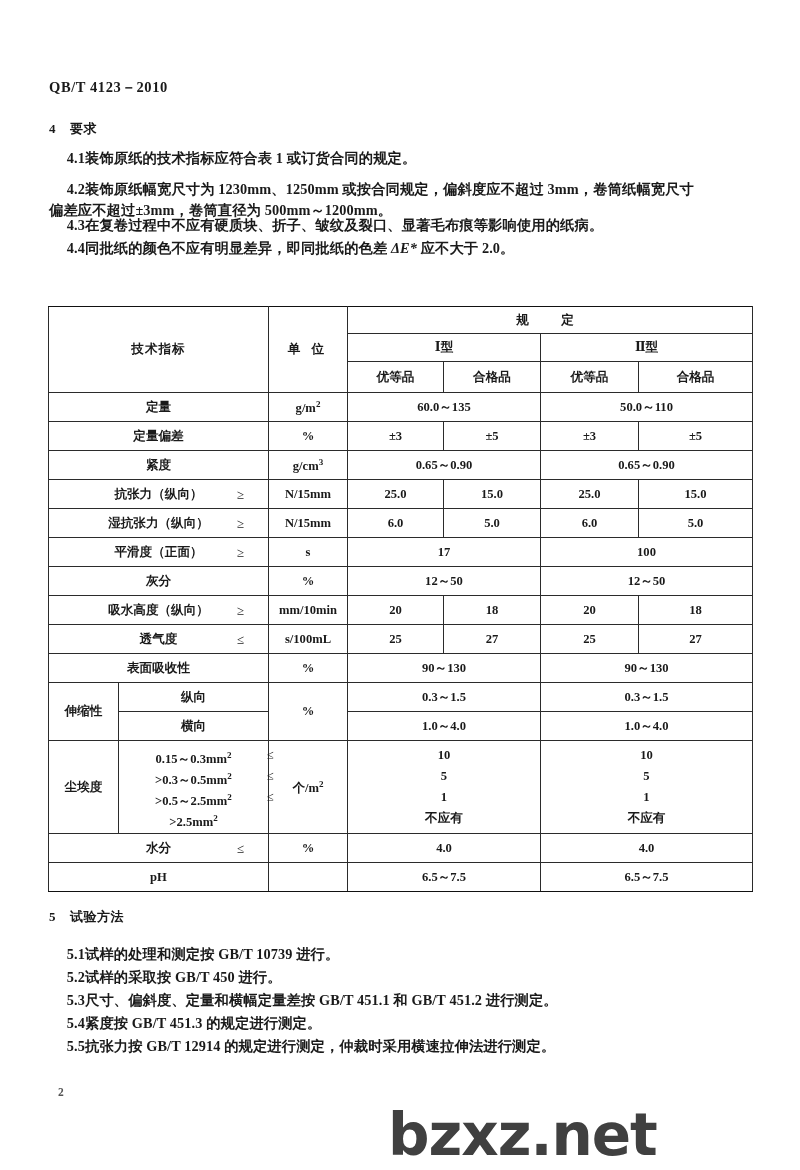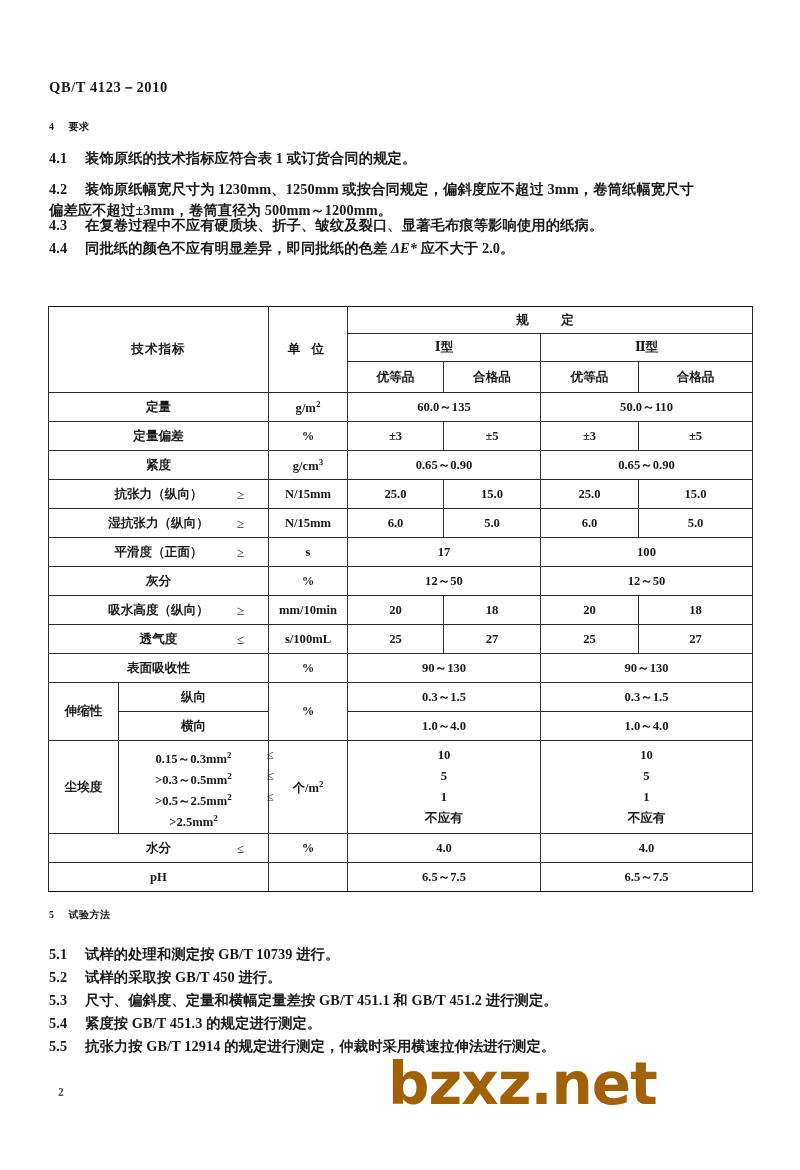--- a/index.html
+++ b/index.html
@@ -19,64 +19,65 @@
     position: absolute;
     inset: 0;
     width: 800px;
     height: 1170px;
   }
 
   
   .watermark {
     position: absolute;
     left: 388px;
-    top: 1050px;
+    top: 1101px;
     font-family: "DejaVu Sans", sans-serif;
     font-weight: bold;
     font-size: 58px;
     letter-spacing: -1px;
-    color: #a16207;
+    color: #404040;
     user-select: none;
     white-space: nowrap;
   }
 
   
   .doc-code {
     position: absolute;
     left: 49px;
     top: 78px;
     font-family: "Liberation Serif", serif;
     font-weight: bold;
     font-size: 14.5px;
     letter-spacing: 0.6px;
     white-space: nowrap;
   }
 
   .sec-head {
     position: absolute;
     left: 49px;
     font-weight: bold;
-    font-size: 10px;
+    font-size: 13px;
     white-space: nowrap;
     letter-spacing: 0.5px;
   }
   .sec-head .num { margin-right: 14px; }
 
   .para {
     position: absolute;
     left: 49px;
     font-size: 14.3px;
     line-height: 21px;
     width: 706px;
     font-weight: bold;
     letter-spacing: 0.1px;
   }
   .para .num {
     display: inline-block;
     width: 36px;
+    text-align: right;
   }
   .para .hang {
     display: block;
   }
   .ital { font-style: italic; }
 
   
   .tbl-caption {
     position: absolute;
     left: 48px;

